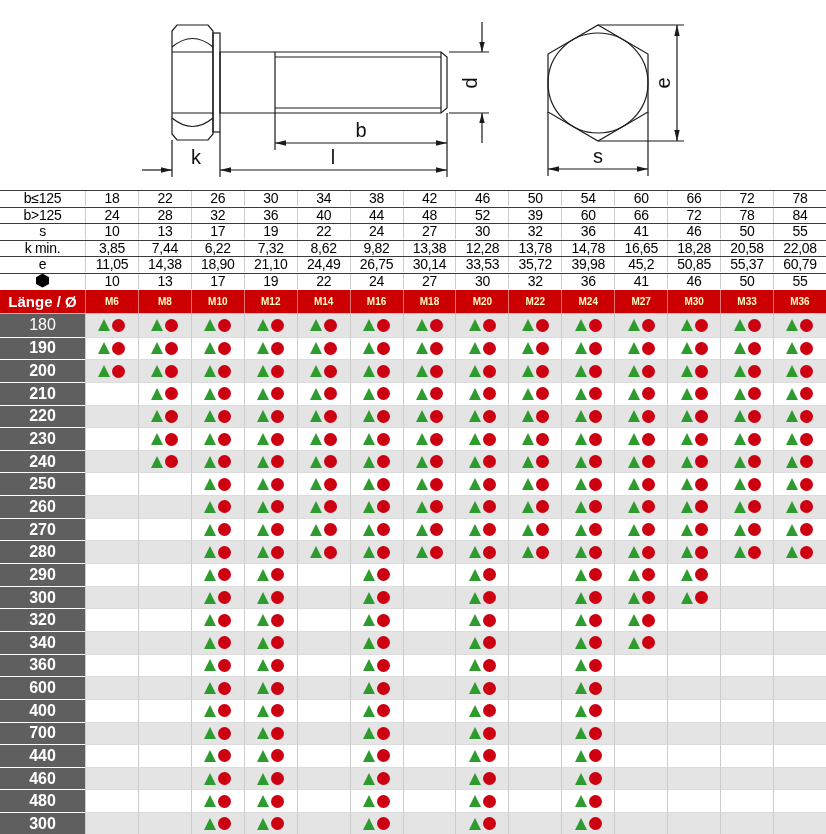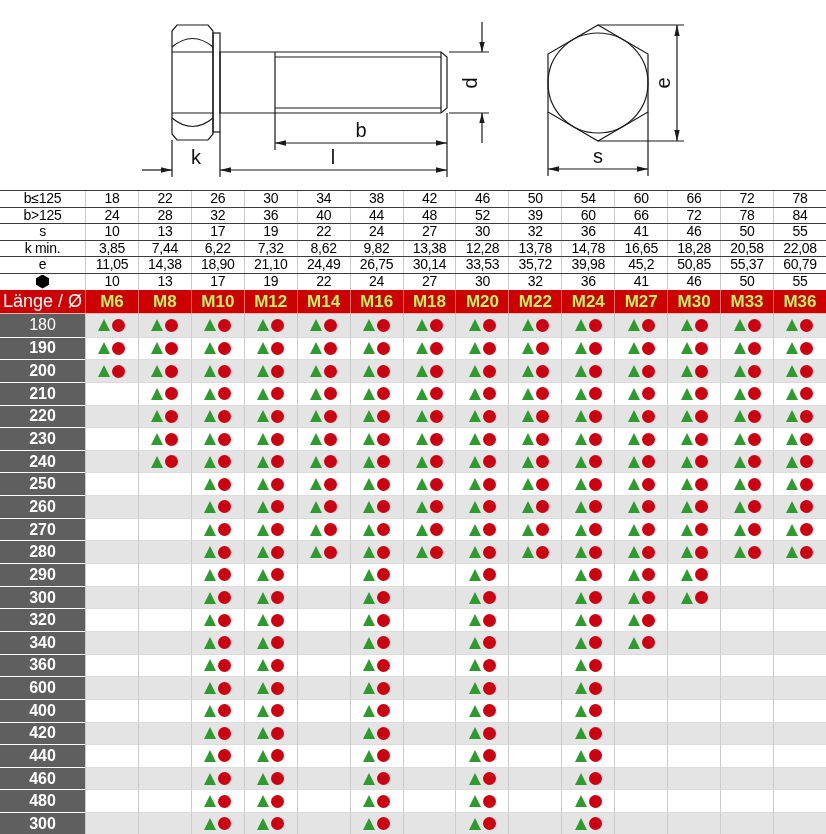--- a/index.html
+++ b/index.html
@@ -9,44 +9,44 @@
     font-family:"Liberation Sans", sans-serif; color:#000;
   }
   .page { width:826px; height:834px; display:flex; flex-direction:column; }
 
   
   svg.drawing { display:block; width:826px; height:190px; flex:0 0 190px; background:#fff; }
   svg.drawing text { font-family:"Liberation Sans", sans-serif; font-size:20px; fill:#111; }
 
   
   .dimtable { flex:0 0 99px; border-top:1px solid #3c3c3c; }
-  .dim-row { display:flex; height:16.5px; border-bottom:1px solid #3c3c3c; }
+  .dim-row { display:flex; height:16.5px; border-bottom:1px solid #3c3c3c;align-items:center; }
   .dim-row:last-child { border-bottom:none; }
   .dim-label, .dim-cell {
     font-size:14px; line-height:15.3px; text-align:center;
     letter-spacing:-0.3px; white-space:nowrap; overflow:hidden;
   }
   .dim-label { width:85px; flex:0 0 85px; }
   .dim-cell { flex:1; border-left:1px solid var(--grid,#ccc); }
   .hex-icon {
     display:inline-block; width:13px; height:14px; background:#000; margin-top:1px;
     clip-path:polygon(50% 0,100% 26%,100% 74%,50% 100%,0 74%,0 26%);
   }
 
   
   .m-header {
     display:flex; height:24px; flex:0 0 24px;
     background:var(--header_red,#c00); border-bottom:1px solid #f2b3b3;
   }
   .m-corner {
-    width:85px; flex:0 0 85px; color:#fff; font-weight:normal; font-size:18px;
+    width:85px; flex:0 0 85px; color:#fff; font-weight:bold; font-size:15px;
     line-height:23px; text-align:center; white-space:nowrap;
   }
   .m-col {
-    flex:1; color:#bef264; font-weight:bold; font-size:17px; line-height:23px;
+    flex:1; color:#fef9c3; font-weight:bold; font-size:10px; line-height:23px;
     text-align:center; border-left:1px solid rgba(255,255,255,0.45);
   }
   .m-body { flex:1; display:flex; flex-direction:column; border-bottom:2px solid #444; }
   .m-row { display:flex; height:22.65px; flex:0 0 22.65px; }
   .m-label {
     width:85px; flex:0 0 85px; background:var(--label_gray,#5f5f5f); color:#fff;
     font-size:16px; display:flex; align-items:center; justify-content:center;
   }
   .m-cell {
     flex:1; background:#fff; display:flex; align-items:center; justify-content:center; gap:2px;
@@ -1104,21 +1104,21 @@
           <div class="m-cell">
             <span class="tri"></span>
             <span class="dot"></span>
           </div>
           <div class="m-cell"></div>
           <div class="m-cell"></div>
           <div class="m-cell"></div>
           <div class="m-cell"></div>
         </div>
         <div class="m-row alt">
-          <div class="m-label">420</div>
+          <div class="m-label">700</div>
           <div class="m-cell"></div>
           <div class="m-cell"></div>
           <div class="m-cell">
             <span class="tri"></span>
             <span class="dot"></span>
           </div>
           <div class="m-cell">
             <span class="tri"></span>
             <span class="dot"></span>
           </div>

